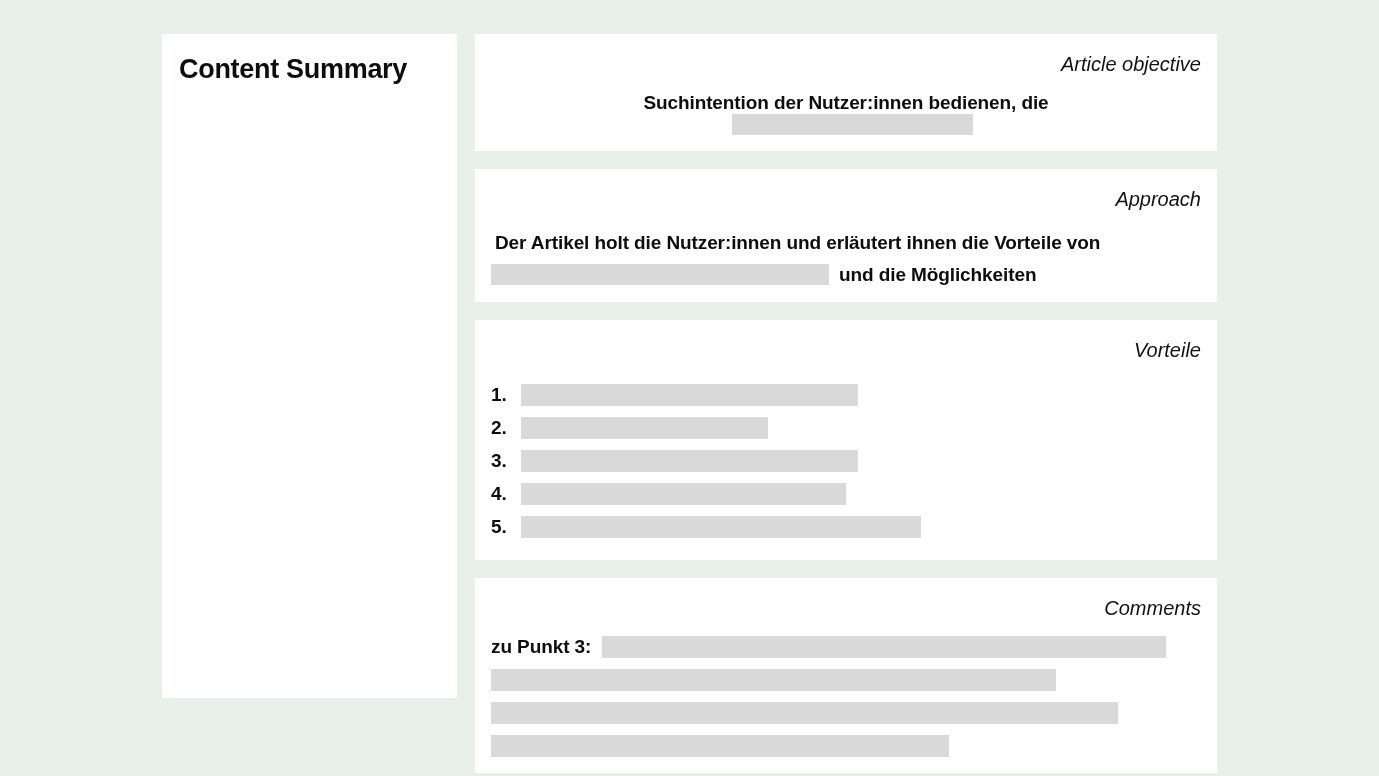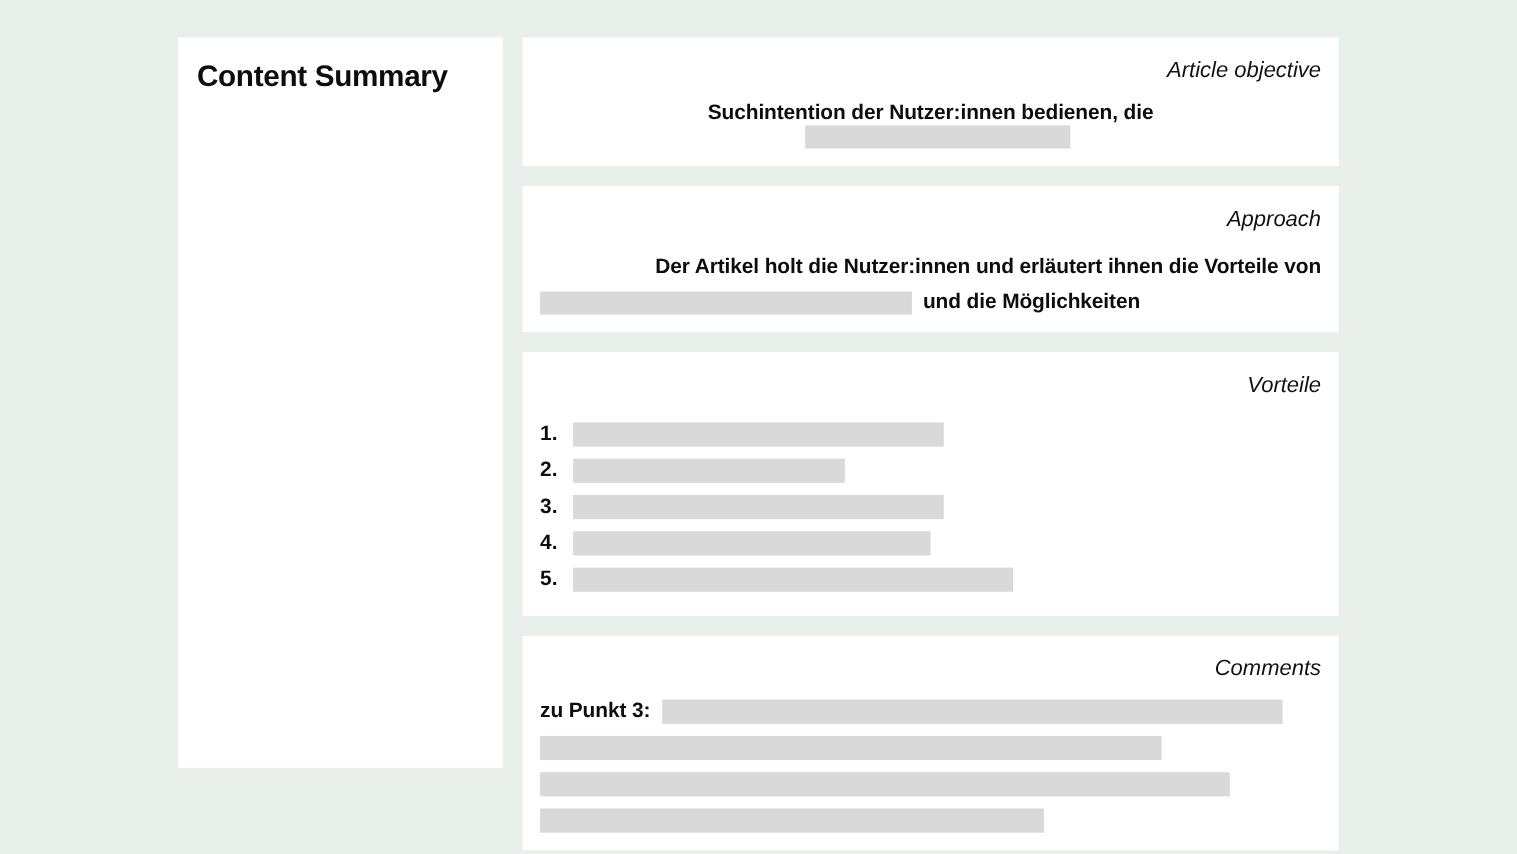--- a/index.html
+++ b/index.html
@@ -97,26 +97,25 @@
     width: 241px;
     margin-left: 12px;
   }
 
   
   .approach-body { margin-top: 20px; }
   .approach-line-1 {
     padding-left: 4px;
     line-height: 1.25;
     white-space: nowrap;
-    text-align: right;
   }
   .approach-line-2 {
     margin-top: 9px;
     display: flex;
-    align-items: flex-end;
+    align-items: center;
     white-space: nowrap;
   }
   .approach-line-2 .bar {
     width: 338px;
     margin-right: 10px;
   }
 
   
   .structure-list {
     margin-top: 17px;

